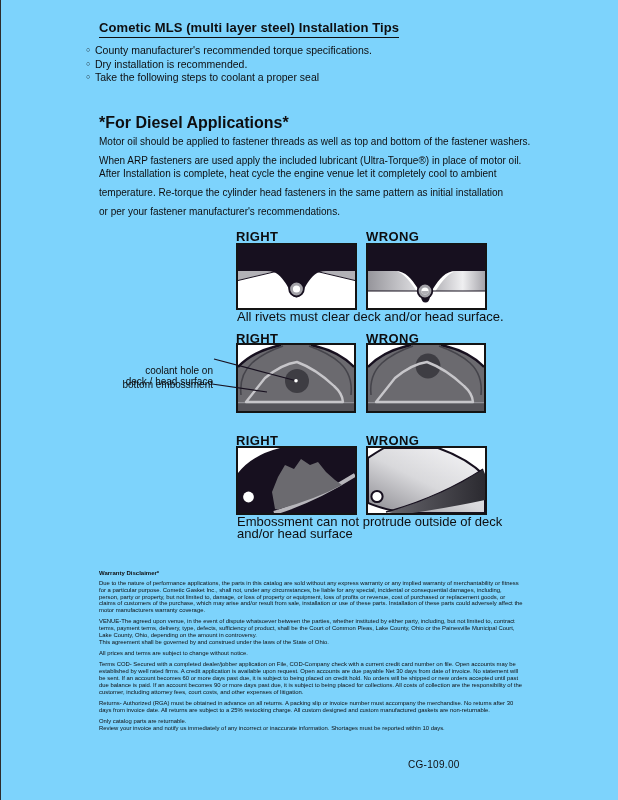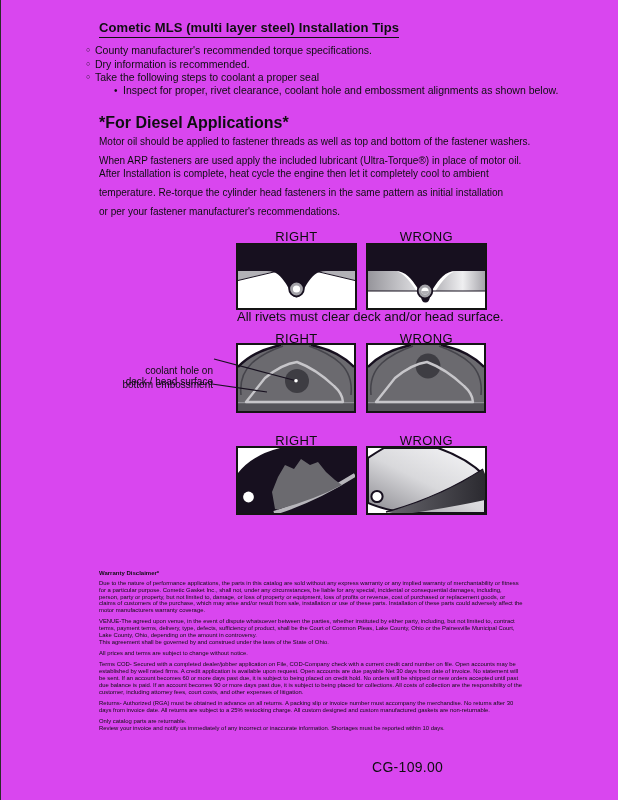--- a/index.html
+++ b/index.html
@@ -1,63 +1,62 @@
 <!DOCTYPE html>
 <html><head>
 <meta charset="utf-8">
 <style>
   html,body{margin:0;padding:0;background:#fff;}
-  .page{position:relative;width:618px;height:800px;background:#d946ef;overflow:hidden;
+  .page{position:relative;width:618px;height:800px;background:#7dd3fc;overflow:hidden;
         font-family:"Liberation Sans", sans-serif;color:#0e0e10;}
   .edge-line{position:absolute;left:0;top:0;width:1px;height:800px;background:#2c2c2c;}
   .title{position:absolute;left:99px;top:20px;margin:0;font-size:13px;font-weight:bold;
          border-bottom:1.6px solid #101010;padding-bottom:2px;letter-spacing:.1px;}
   .bullets{position:absolute;left:86px;top:43px;font-size:10.5px;line-height:13px;}
   .b-row{white-space:nowrap;}
   .b-row.sub{padding-left:28px;}
   .b-marker{display:inline-block;width:9px;}
   .b-marker.circle{font-size:7px;vertical-align:1.5px;}
   .b-marker.dot{font-size:10px;}
   .b-text{white-space:pre;}
   .diesel-heading{position:absolute;left:99px;top:114px;font-size:16px;font-weight:bold;}
   .para{position:absolute;left:99px;margin:0;font-size:10px;line-height:19px;
         white-space:pre-line;width:460px;}
   .p1{top:132px;} .p2{top:164px;} .p3{top:207px;}
-  .fig-label{position:absolute;width:121px;text-align:center;font-size:13px;font-weight:normal;
+  .fig-label{position:absolute;width:121px;font-size:13px;font-weight:bold;
              letter-spacing:.4px;color:#0d0d0f;}
   .fig-box{position:absolute;border:2px solid #141414;background:#fff;line-height:0;}
   .fig-caption{position:absolute;font-size:13px;line-height:11.5px;white-space:pre-line;}
   .annot{position:absolute;left:95px;width:118px;text-align:right;font-size:10px;
          line-height:11px;white-space:pre-line;}
   .overlay{position:absolute;pointer-events:none;}
   .disclaimer{position:absolute;left:99px;top:570px;width:424px;}
   .disc-heading{font-size:6px;font-weight:bold;margin:0 0 4px 0;}
   .disc-para{font-size:5.9px;line-height:6.8px;margin:0 0 4.5px 0;white-space:pre-line;}
-  .footer-code{position:absolute;left:372px;top:759px;font-size:14px;letter-spacing:.3px;}
+  .footer-code{position:absolute;left:408px;top:759px;font-size:10px;letter-spacing:.3px;}
   svg{display:block;}
 </style>
 </head>
 <body>
 
 <div class="page">
   <div class="edge-line"></div>
 
   <h1 class="title">Cometic MLS (multi layer steel) Installation Tips</h1>
 
   <div class="bullets">
     <div class="b-row"><span class="b-marker circle">○</span><span class="b-text">County manufacturer's recommended torque specifications.</span></div>
-    <div class="b-row"><span class="b-marker circle">○</span><span class="b-text">Dry information is recommended.</span></div>
+    <div class="b-row"><span class="b-marker circle">○</span><span class="b-text">Dry installation is recommended.</span></div>
     <div class="b-row"><span class="b-marker circle">○</span><span class="b-text">Take the following steps to coolant a proper seal</span></div>
-    <div class="b-row sub"><span class="b-marker dot">•</span><span class="b-text">Inspect for proper, rivet clearance, coolant hole and embossment alignments as shown below.</span></div>
   </div>
 
   <div class="diesel-heading">*For Diesel Applications*</div>
   <p class="para p1">Motor oil should be applied to fastener threads as well as top and bottom of the fastener washers.
 When ARP fasteners are used apply the included lubricant (Ultra-Torque®) in place of motor oil.</p>
-  <p class="para p2">After Installation is complete, heat cycle the engine then let it completely cool to ambient
+  <p class="para p2">After Installation is complete, heat cycle the engine venue let it completely cool to ambient
 temperature. Re-torque the cylinder head fasteners in the same pattern as initial installation
 or per your fastener manufacturer's recommendations.</p>
 
   <div class="fig-label" style="left:236px;top:229px;">RIGHT</div>
   <div class="fig-label" style="left:366px;top:229px;">WRONG</div>
 
   <div class="fig-box" style="left:236px;top:243px;">
     <svg width="117" height="63" viewBox="0 0 117 63">
       <rect width="117" height="63" fill="#ffffff"></rect>
       <path d="M0,26 L38,26 L0,35.5 Z" fill="#b2b1b6"></path>
@@ -169,20 +168,22 @@
         </linearGradient>
       </defs>
       <rect width="117" height="65" fill="#ffffff"></rect>
       <path d="M0,10 Q9,4 16,0 L70,0 Q99,10 117,28 L117,65 H38 Q13,61 0,55 Z" fill="url(#r3g)" stroke="#17101f" stroke-width="2"></path>
       <path d="M18,64 Q72,49 115,21 L117,26 L117,52 Q80,60 34,66.5 Z" fill="url(#r3s)"></path>
       <path d="M18,64 Q72,49 115,21" stroke="#17101f" stroke-width="1.3" fill="none"></path>
       <circle cx="9" cy="48.5" r="5.6" fill="#ffffff" stroke="#17101f" stroke-width="2"></circle>
     </svg>
   </div>
 
+  <div class="fig-caption" style="left:237px;top:516px;">Embossment can not protrude outside of deck
+and/or head surface</div>
 
   <div class="disclaimer">
     <p class="disc-heading">Warranty Disclaimer*</p>
     <p class="disc-para">Due to the nature of performance applications, the parts in this catalog are sold without any express warranty or any implied warranty of merchantability or fitness for a particular purpose.  Cometic Gasket Inc., shall not, under any circumstances, be liable for any special, incidental or consequential damages, including, person, party or property, but not limited to, damage, or loss of property or equipment, loss of profits or revenue, cost of purchased or replacement goods, or claims of customers of the purchase, which may arise and/or result from sale, installation or use of these parts.  Installation of these parts could adversely affect the motor manufacturers warranty coverage.</p>
     <p class="disc-para">VENUE-The agreed upon venue, in the event of dispute whatsoever between the parties, whether instituted by either party, including, but not limited to, contract terms, payment terms, delivery, type, defects, sufficiency of product, shall be the Court of Common Pleas, Lake County, Ohio or the Painesville Municipal Court, Lake County, Ohio, depending on the amount in controversy.
 This agreement shall be governed by and construed under the laws of the State of Ohio.</p>
     <p class="disc-para">All prices and terms are subject to change without notice.</p>
     <p class="disc-para">Terms COD- Secured with a completed dealer/jobber application on File, COD-Company check with a current credit card number on file.  Open accounts may be established by well rated firms.  A credit application is available upon request.  Open accounts are due payable Net 30 days from date of invoice.  No statement will be sent.  If an account becomes 60 or more days past due, it is subject to being placed on credit hold.  No orders will be shipped or new orders accepted until past due balance is paid.  If an account becomes 90 or more days past due, it is subject to being placed for collections.  All costs of collection are the responsibility of the customer, including attorney fees, court costs, and other expenses of litigation.</p>
     <p class="disc-para">Returns- Authorized (RGA) must be obtained in advance on all returns.  A packing slip or invoice number must accompany the merchandise.  No returns after 30 days from invoice date.  All returns are subject to a 25% restocking charge.  All custom designed and custom manufactured gaskets are non-returnable.</p>
     <p class="disc-para">Only catalog parts are returnable.

